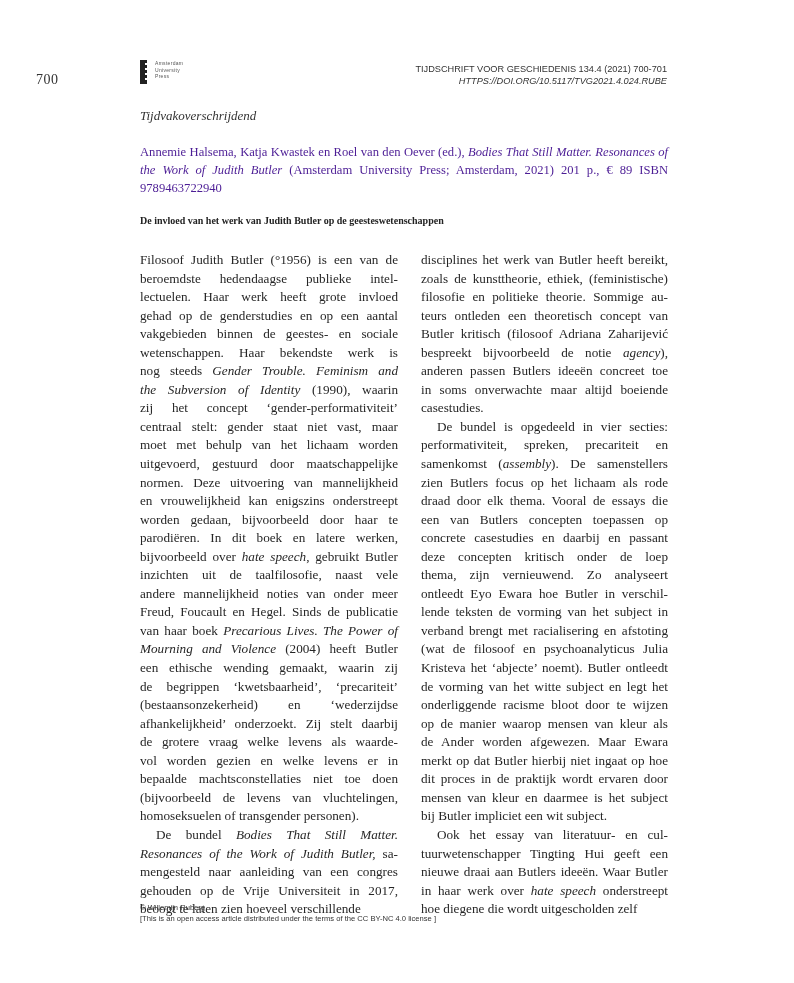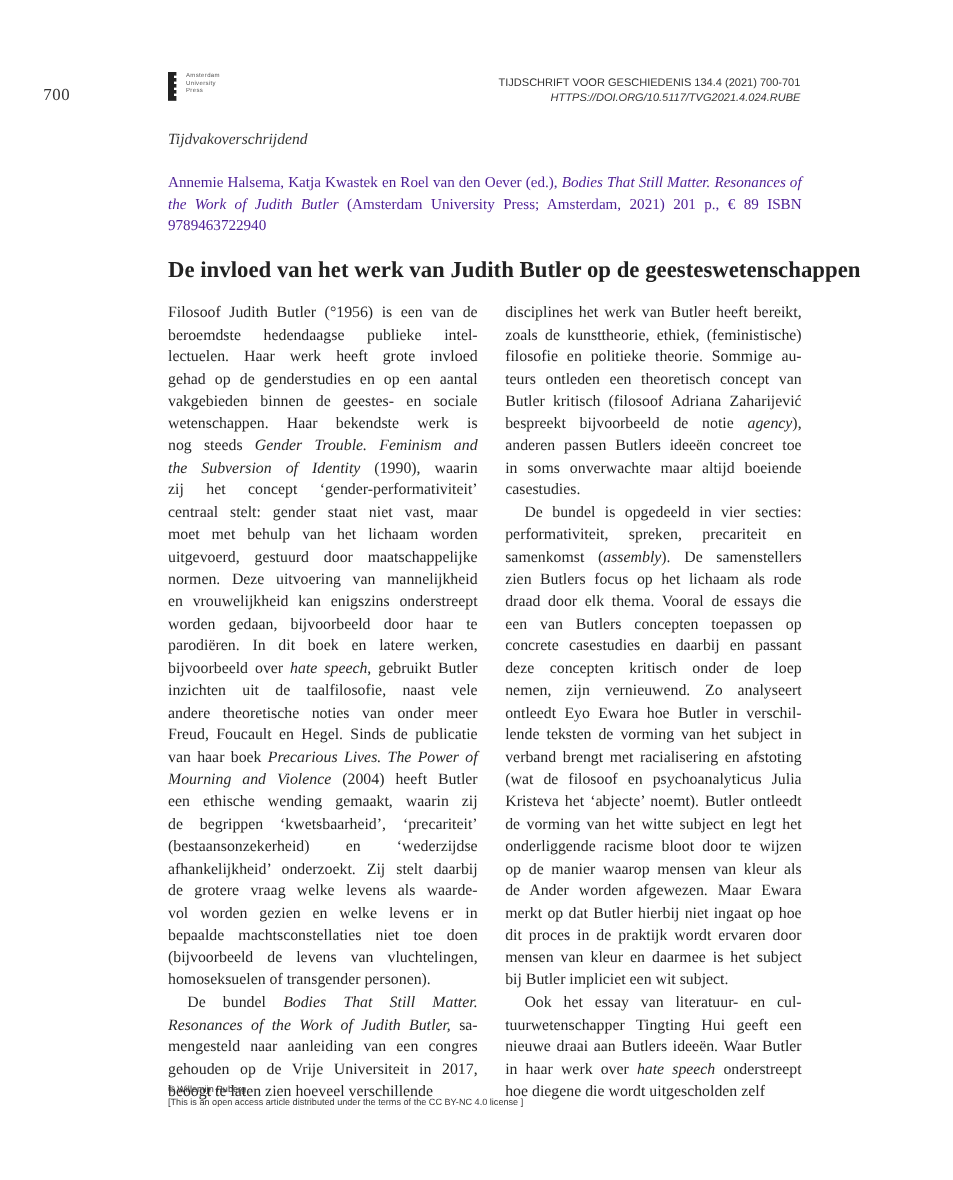--- a/index.html
+++ b/index.html
@@ -8,21 +8,21 @@
   #logo { position: absolute; left: 140px; top: 60px; width: 60px; height: 24px; }
   #logo .bar { position: absolute; left: 0; top: 0; width: 7px; height: 24px; background: #222;
      -webkit-mask: none; }
   #logo .notch { position: absolute; left: 5px; width: 3px; height: 2px; background: #fff; }
   #logo .txt { position: absolute; left: 15px; top: 0px; font-family: "Liberation Sans", sans-serif; font-size: 5px; line-height: 6.5px; color: #555; letter-spacing: 0.3px; }
   #journal { position: absolute; right: 127px; top: 63px; text-align: right; font-family: "Liberation Sans", sans-serif; font-size: 9.2px; line-height: 12px; color: #333; }
   #journal .doi { font-style: italic; }
   #section-label { position: absolute; left: 140px; top: 108px; font-family: "Liberation Serif", serif; font-style: italic; font-size: 13px; color: #333; }
   #citation { position: absolute; left: 140px; top: 143px; width: 528px; font-family: "Liberation Serif", serif; font-size: 12.6px; line-height: 18px; color: #4c1d95; text-align: justify; }
   #citation i { font-style: italic; }
-  #heading { position: absolute; left: 140px; top: 215px; font-family: "Liberation Serif", serif; font-weight: bold; font-size: 19px; color: #222; }
+  #heading { position: absolute; left: 140px; top: 215px; font-family: "Liberation Serif", serif; font-weight: bold; font-size: 10px; color: #222; }
   .col { position: absolute; top: 251px; font-family: "Liberation Serif", serif; font-size: 13.2px; line-height: 18.55px; color: #262626; }
   #col-left { left: 140px; width: 258px; }
   #col-right { left: 421px; width: 247px; }
   .line { display: block; white-space: nowrap; text-align: justify; text-align-last: justify; height: 18.55px; }
   .line.last { text-align-last: left; }
   .line.indent { padding-left: 16px; }
   .line i { font-style: italic; }
   #footer { position: absolute; left: 140px; top: 903px; font-family: "Liberation Sans", sans-serif; font-size: 7.6px; line-height: 10.5px; color: #333; }
 </style>
 </head>
@@ -66,21 +66,21 @@
     <span class="line">zij het concept ‘gender-performativiteit’</span>
     <span class="line">centraal stelt: gender staat niet vast, maar</span>
     <span class="line">moet met behulp van het lichaam worden</span>
     <span class="line">uitgevoerd, gestuurd door maatschappelijke</span>
     <span class="line">normen. Deze uitvoering van mannelijkheid</span>
     <span class="line">en vrouwelijkheid kan enigszins onderstreept</span>
     <span class="line">worden gedaan, bijvoorbeeld door haar te</span>
     <span class="line">parodiëren. In dit boek en latere werken,</span>
     <span class="line">bijvoorbeeld over <i>hate speech</i>, gebruikt Butler</span>
     <span class="line">inzichten uit de taalfilosofie, naast vele</span>
-    <span class="line">andere theoretische noties van onder meer</span>
+    <span class="line">andere mannelijkheid noties van onder meer</span>
     <span class="line">Freud, Foucault en Hegel. Sinds de publicatie</span>
     <span class="line">van haar boek <i>Precarious Lives. The Power of</i></span>
     <span class="line"><i>Mourning and Violence</i> (2004) heeft Butler</span>
     <span class="line">een ethische wending gemaakt, waarin zij</span>
     <span class="line">de begrippen ‘kwetsbaarheid’, ‘precariteit’</span>
     <span class="line">(bestaansonzekerheid) en ‘wederzijdse</span>
     <span class="line">afhankelijkheid’ onderzoekt. Zij stelt daarbij</span>
     <span class="line">de grotere vraag welke levens als waarde-</span>
     <span class="line">vol worden gezien en welke levens er in</span>
     <span class="line">bepaalde machtsconstellaties niet toe doen</span>
@@ -103,21 +103,21 @@
     <span class="line">in soms onverwachte maar altijd boeiende</span>
     <span class="line last">casestudies.</span>
     <span class="line indent">De bundel is opgedeeld in vier secties:</span>
     <span class="line">performativiteit, spreken, precariteit en</span>
     <span class="line">samenkomst (<i>assembly</i>). De samenstellers</span>
     <span class="line">zien Butlers focus op het lichaam als rode</span>
     <span class="line">draad door elk thema. Vooral de essays die</span>
     <span class="line">een van Butlers concepten toepassen op</span>
     <span class="line">concrete casestudies en daarbij en passant</span>
     <span class="line">deze concepten kritisch onder de loep</span>
-    <span class="line">nemen, zijn vernieuwend. Zo analyseert</span>
+    <span class="line">thema, zijn vernieuwend. Zo analyseert</span>
     <span class="line">ontleedt Eyo Ewara hoe Butler in verschil-</span>
     <span class="line">lende teksten de vorming van het subject in</span>
     <span class="line">verband brengt met racialisering en afstoting</span>
     <span class="line">(wat de filosoof en psychoanalyticus Julia</span>
     <span class="line">Kristeva het ‘abjecte’ noemt). Butler ontleedt</span>
     <span class="line">de vorming van het witte subject en legt het</span>
     <span class="line">onderliggende racisme bloot door te wijzen</span>
     <span class="line">op de manier waarop mensen van kleur als</span>
     <span class="line">de Ander worden afgewezen. Maar Ewara</span>
     <span class="line">merkt op dat Butler hierbij niet ingaat op hoe</span>

